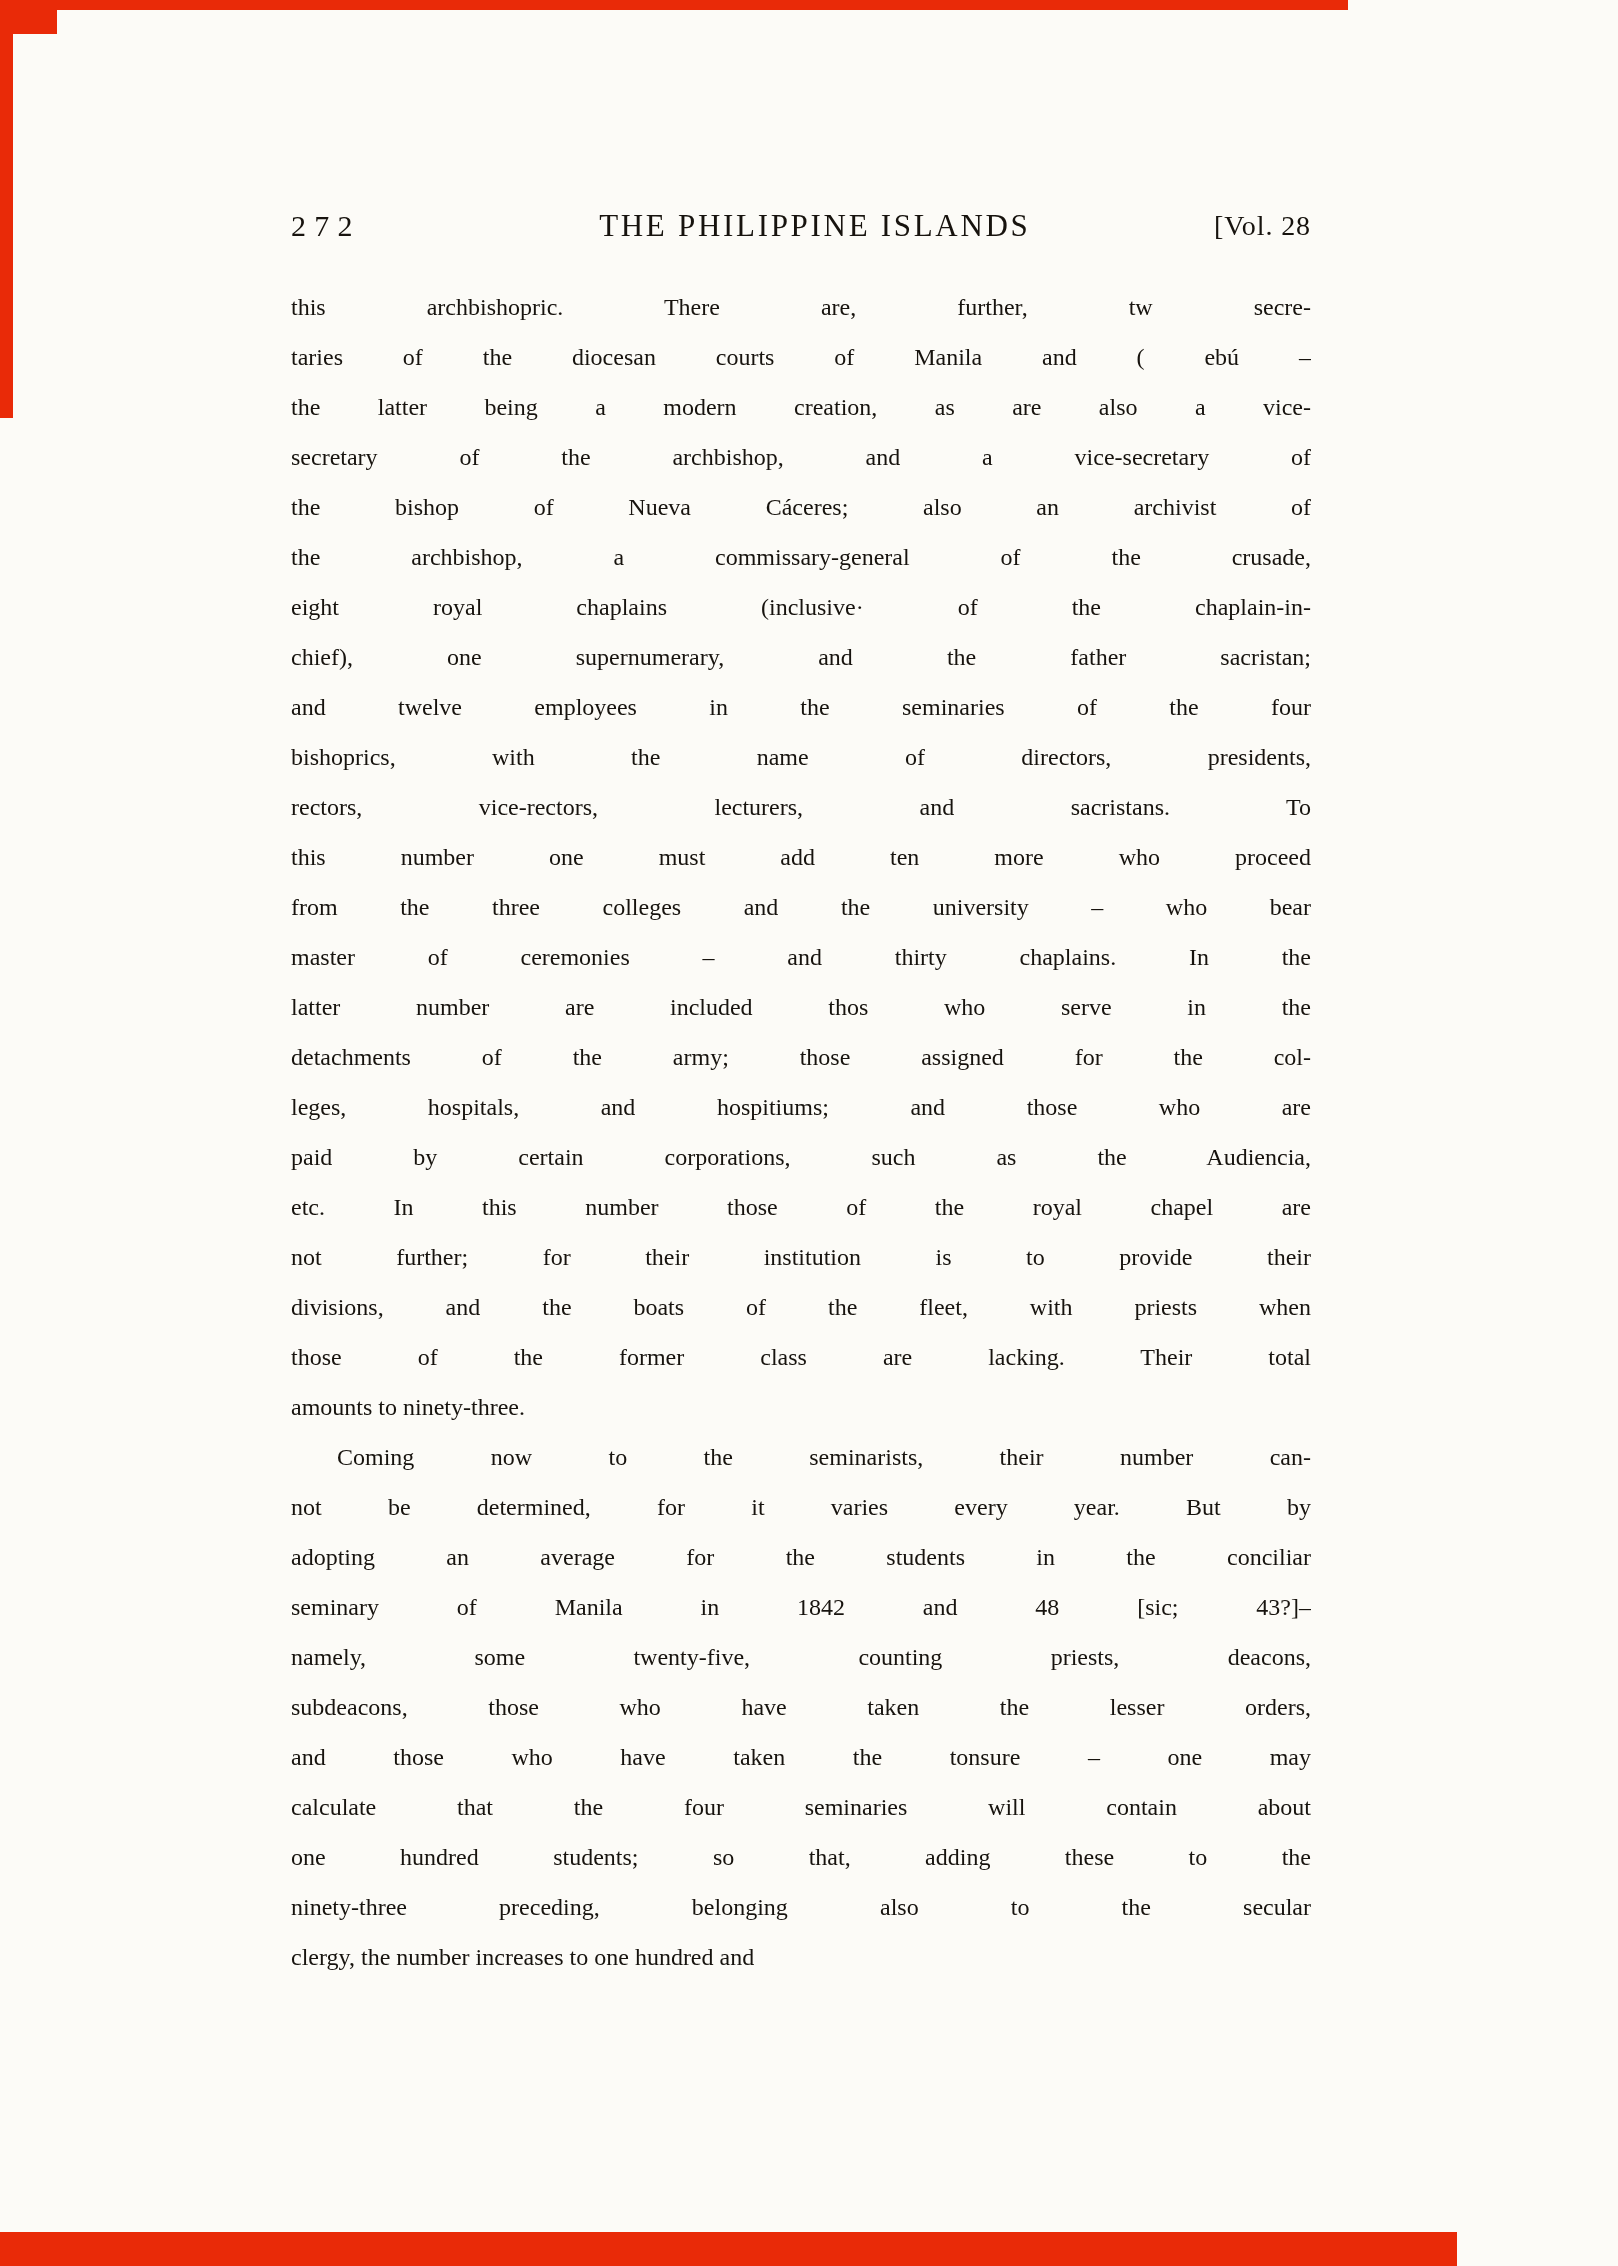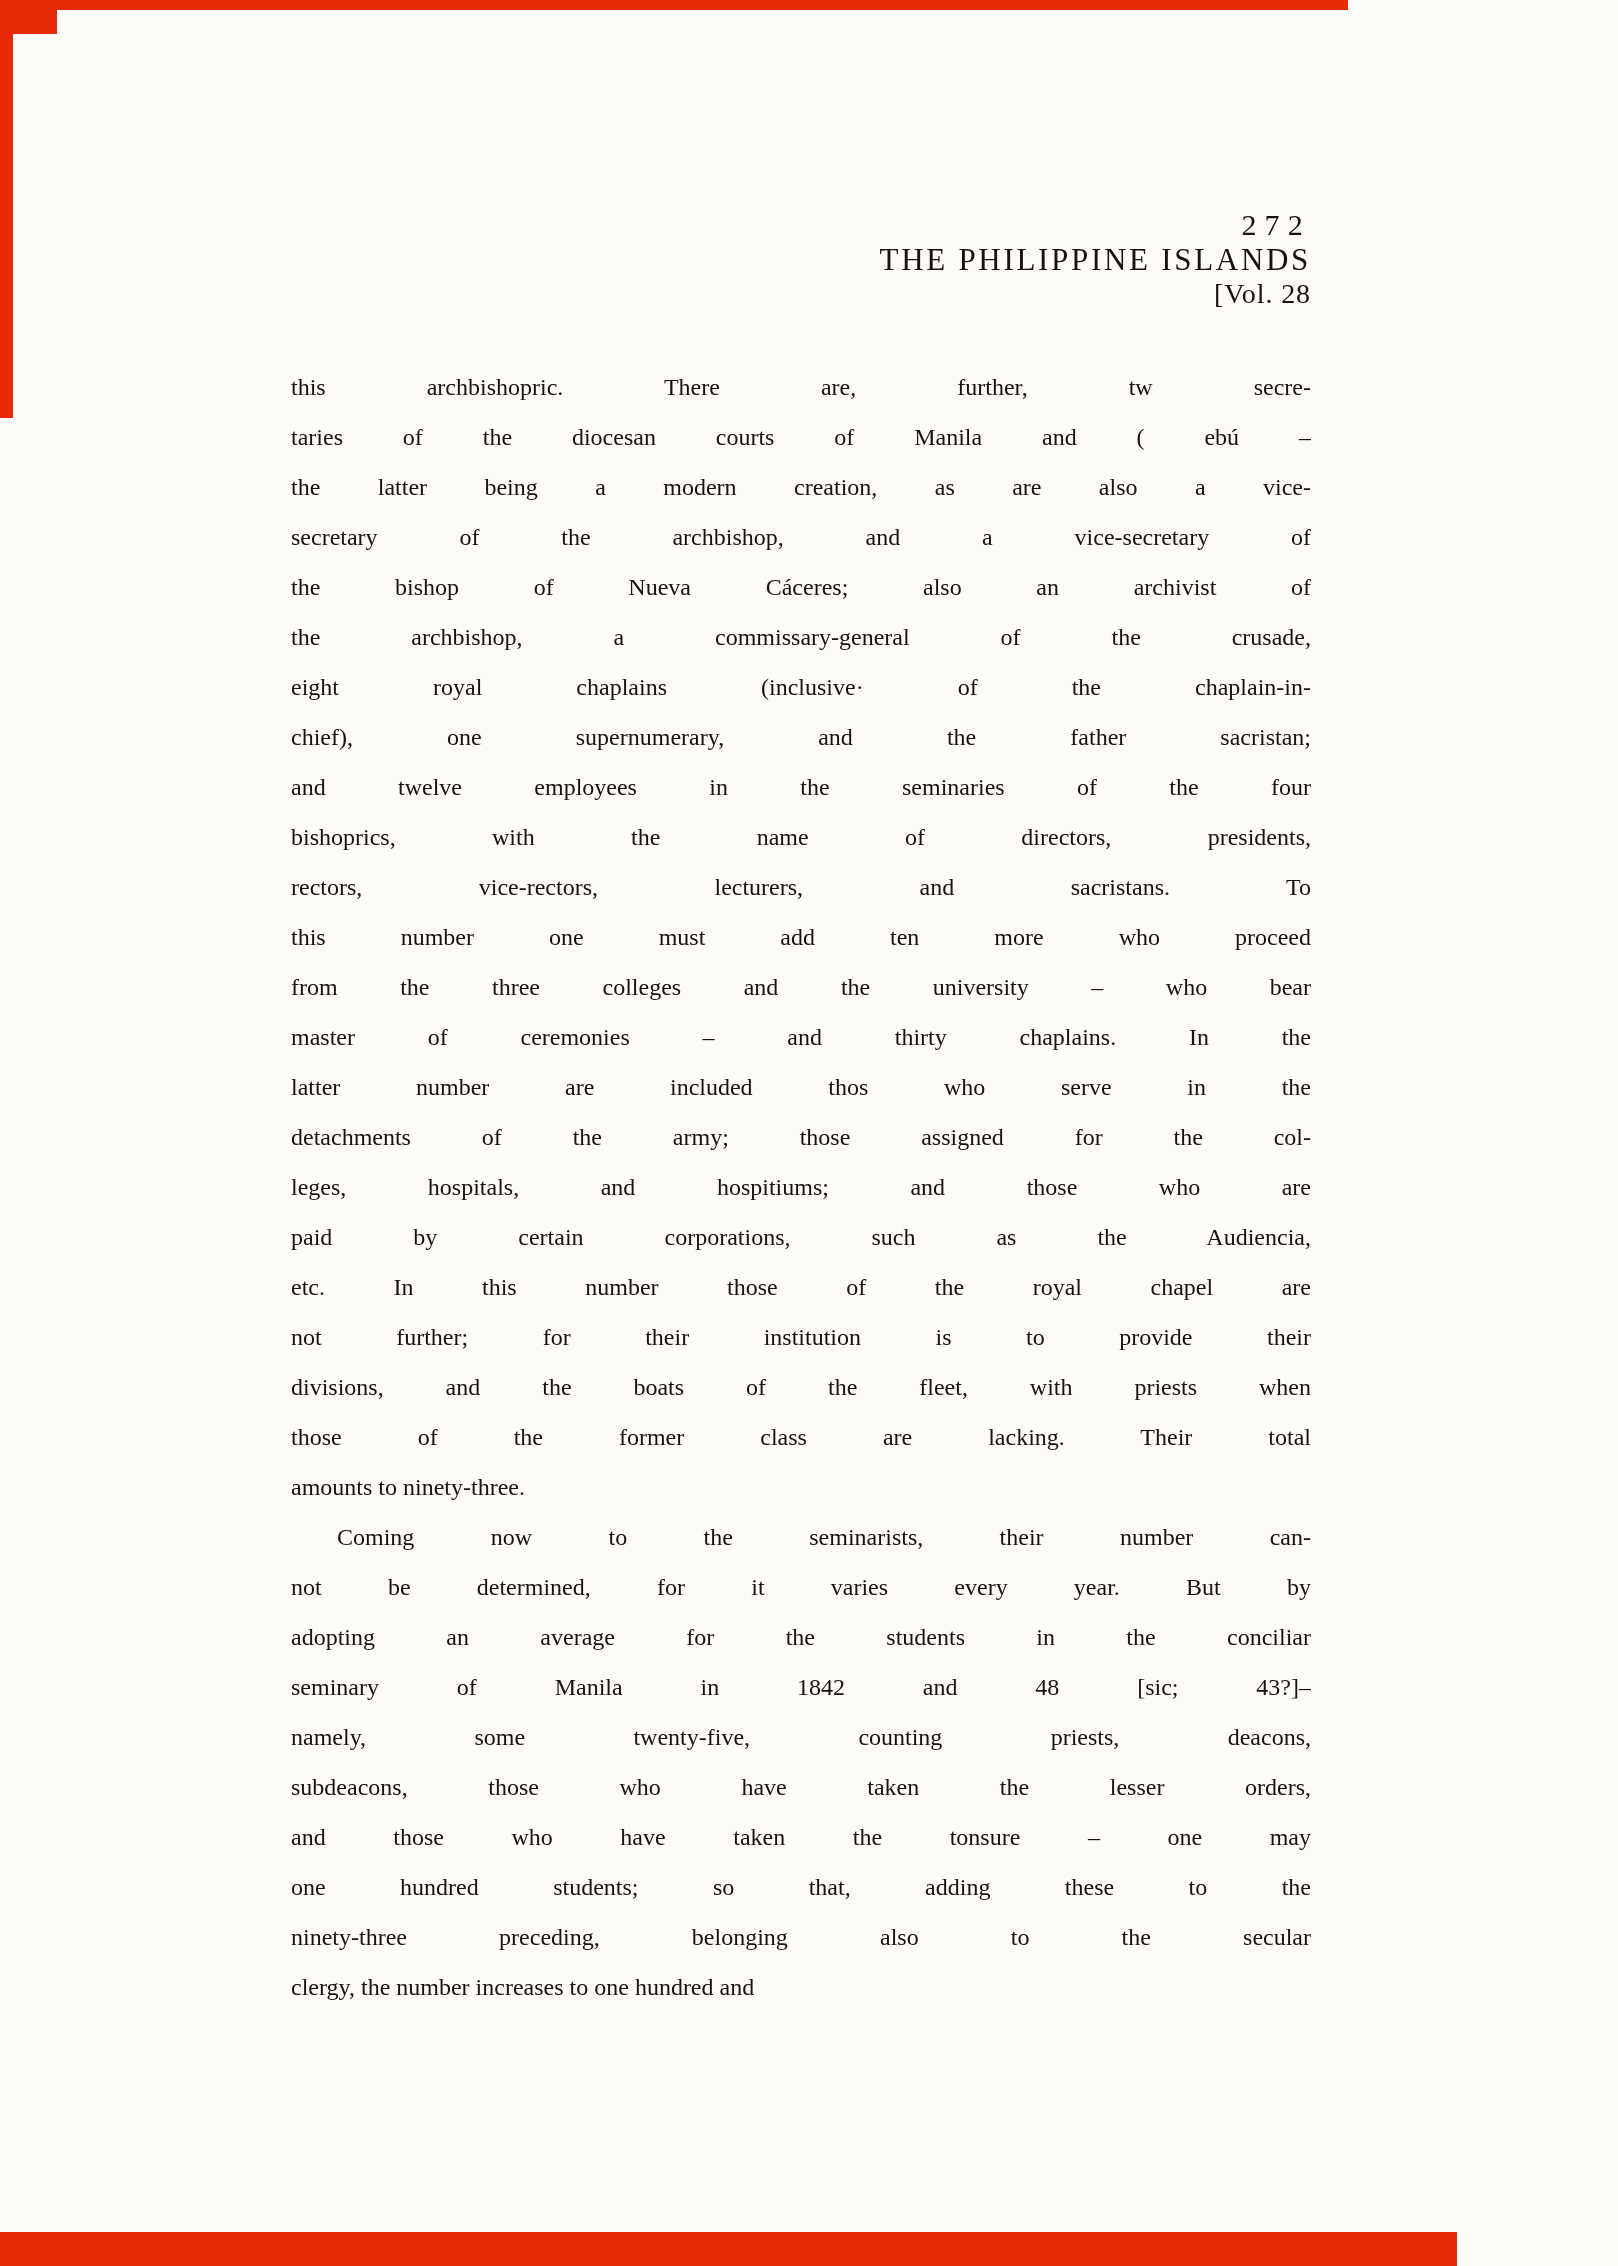--- a/index.html
+++ b/index.html
@@ -29,26 +29,25 @@
   .artifact-bottom-bar{left:0;bottom:0;width:1457px;height:34px;}
 
   .content{
     position:absolute;
     left:291px;
     top:208px;
     width:1020px;
   }
   .header{
     display:flex;
-    align-items:flex-end;
+    align-items:center;
     justify-content:space-between;
     font-size:31px;
-    margin-bottom:52px;
+    margin-bottom:38px;
     white-space:nowrap;
-    flex-direction:column;
   }
   .header .page-number{
     letter-spacing:8.2px;
     font-size:30px;
   }
   .header .running-title{
     font-weight:normal;
     letter-spacing:2.7px;
     font-size:31px;
     margin-left:55px;
@@ -121,20 +120,21 @@
       </div>
 
     <div class="para indent-first">
         <div class="line">Coming now to the seminarists, their number can-</div>
         <div class="line">not be determined, for it varies every year.  But by</div>
         <div class="line">adopting an average for the students in the conciliar</div>
         <div class="line">seminary of Manila in 1842 and 48 [sic; 43?]–</div>
         <div class="line">namely, some twenty-five, counting priests, deacons,</div>
         <div class="line">subdeacons, those who have taken the lesser orders,</div>
         <div class="line">and those who have taken the tonsure – one may</div>
+        <div class="line">calculate that the four seminaries will contain about</div>
         <div class="line">one hundred students; so that, adding these to the</div>
         <div class="line">ninety-three preceding, belonging also to the secular</div>
         <div class="line last">clergy, the number increases to one hundred and</div>
       </div>
 
   </div>
 </div>
 
 
 </body></html>

